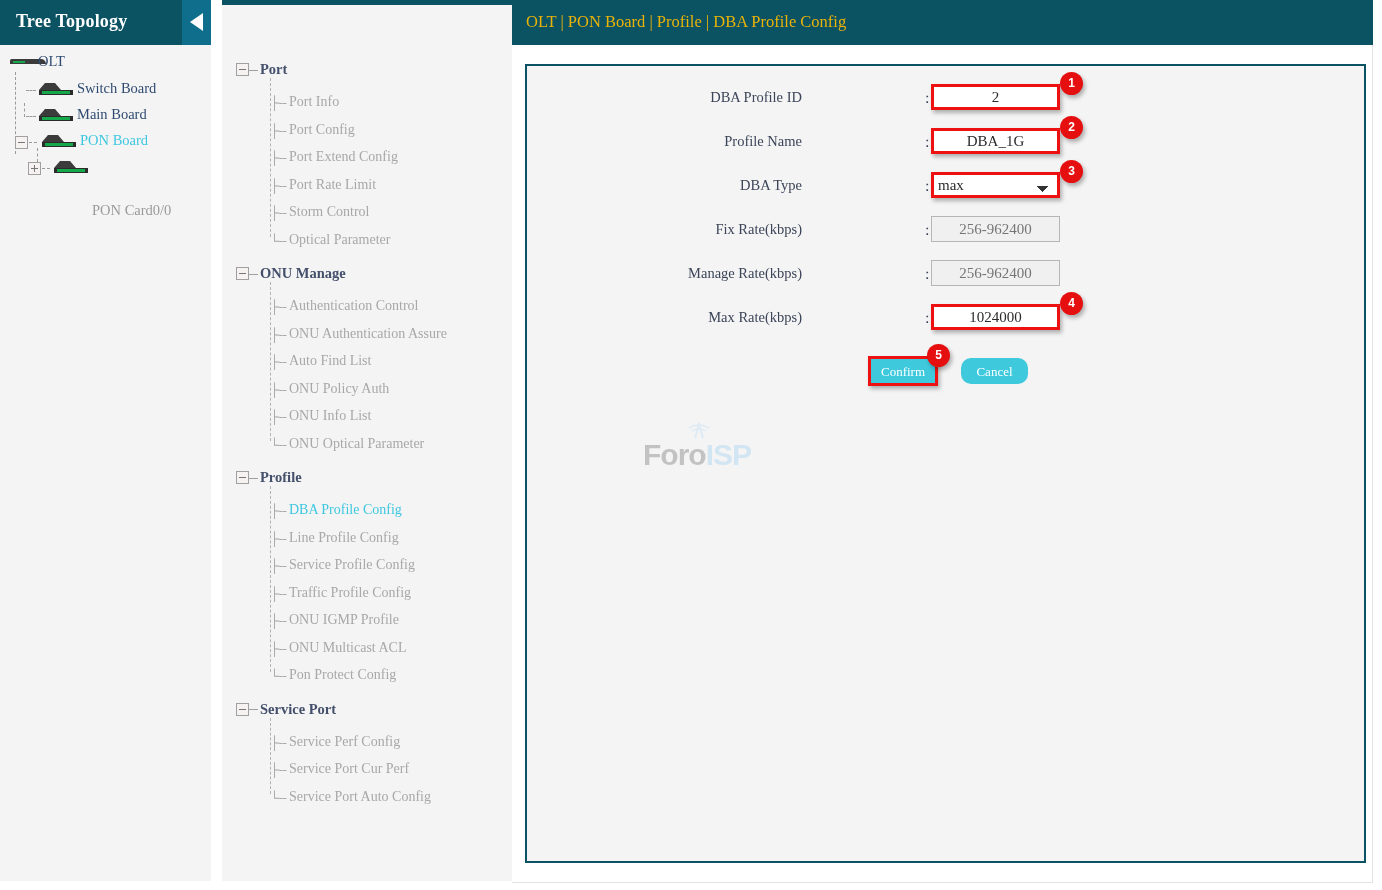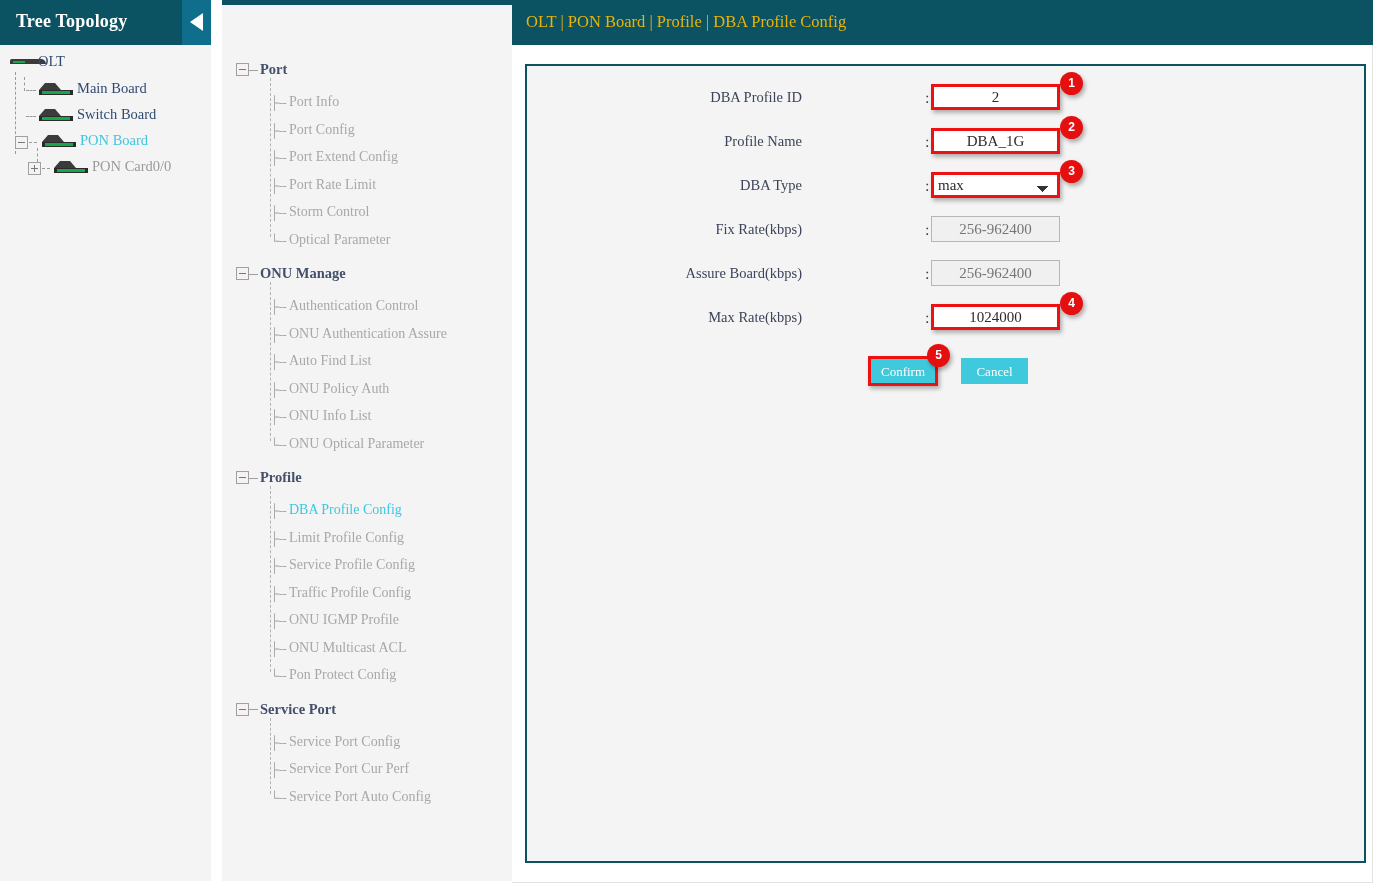--- a/index.html
+++ b/index.html
@@ -73,21 +73,21 @@
     font-size: 14px;
     white-space: nowrap;
   }
   .dev-label {
     position: absolute;
     top: 3px;
     font-size: 14.5px;
   }
   .dev-label.blue { color: #2f4a70; }
   .dev-label.cyan { color: #3ec7e0; }
-  .dev-label.grey { color: #9a9a9a; }
+  .dev-label.grey { color: #9a9a9a; margin-top: 44px; }
 
   
   .dev-icon {
     position: absolute;
     top: 6px;
     width: 34px;
     height: 14px;
   }
   .dev-icon .lid {
     position: absolute;
@@ -363,20 +363,21 @@
     width: 70px;
     border: 3px solid #ee1111;
     height: 30px;
     line-height: 24px;
     box-shadow: 2px 3px 4px rgba(0,0,0,0.28);
   }
   #cancel-button {
     left: 434px;
     width: 67px;
     top: 2px;
+    border-radius: 10px;
   }
 
   
   .badge {
     position: absolute;
     width: 23px;
     height: 23px;
     border-radius: 50%;
     background: #e60f0f;
     color: #ffffff;
@@ -427,38 +428,38 @@
       <div class="olt-icon">
         <div class="b1"></div>
           <div class="b2"></div>
       </div>
       <div class="dev-label blue" style="left:38px;">OLT</div>
     </div>
 
     <div class="vline" style="left:15px; top:27px; height:82px;"></div>
 
     <div class="dev-row" style="height:26px;">
+      <div class="dashn" style="left:26px; top:13px; width:10px;"></div>
+      <div class="dev-icon" style="left:39px;">
+        <div class="lid"></div>
+          <div class="base"></div>
+          <div class="stripe"></div>
+      </div>
+      <div class="dev-label blue" style="left:77px;">Switch Board</div>
+    </div>
+
+    <div class="dev-row" style="height:26px;">
       <div class="vline" style="left:24px; top:0px; height:14px;"></div>
       <div class="dashn" style="left:26px; top:13px; width:10px;"></div>
       <div class="dev-icon" style="left:39px;">
         <div class="lid"></div>
           <div class="base"></div>
           <div class="stripe"></div>
       </div>
       <div class="dev-label blue" style="left:77px;">Main Board</div>
-    </div>
-
-    <div class="dev-row" style="height:26px;">
-      <div class="dashn" style="left:26px; top:13px; width:10px;"></div>
-      <div class="dev-icon" style="left:39px;">
-        <div class="lid"></div>
-          <div class="base"></div>
-          <div class="stripe"></div>
-      </div>
-      <div class="dev-label blue" style="left:77px;">Switch Board</div>
     </div>
 
     <div class="dev-row" style="height:26px;">
       <div class="boxnode" style="left:15px; top:7px;">
         <div class="h"></div>
       </div>
       <div class="dashn" style="left:29px; top:13px; width:8px;"></div>
       <div class="dev-icon" style="left:42px;">
         <div class="lid"></div>
           <div class="base"></div>
@@ -558,21 +559,21 @@
         </div>
         <div class="gdash"></div>
         <div class="nav-group-label">Profile</div>
       </div>
       <div class="nav-item" style="top: 457px;">
         <div class="marker">├--</div>
         <div class="lbl active">DBA Profile Config</div>
       </div>
       <div class="nav-item" style="top: 484.5px;">
         <div class="marker">├--</div>
-        <div class="lbl">Limit Profile Config</div>
+        <div class="lbl">Line Profile Config</div>
       </div>
       <div class="nav-item" style="top: 512px;">
         <div class="marker">├--</div>
         <div class="lbl">Service Profile Config</div>
       </div>
       <div class="nav-item" style="top: 539.5px;">
         <div class="marker">├--</div>
         <div class="lbl">Traffic Profile Config</div>
       </div>
       <div class="nav-item" style="top: 567px;">
@@ -590,21 +591,21 @@
       <div class="nav-vline" style="left: 48px; top: 441px; height: 186px;"></div>
       <div class="nav-group" style="top: 655.5px;">
         <div class="boxnode gbox">
           <div class="h"></div>
         </div>
         <div class="gdash"></div>
         <div class="nav-group-label">Service Port</div>
       </div>
       <div class="nav-item" style="top: 688.5px;">
         <div class="marker">├--</div>
-        <div class="lbl">Service Port Config</div>
+        <div class="lbl">Service Perf Config</div>
       </div>
       <div class="nav-item" style="top: 716px;">
         <div class="marker">├--</div>
         <div class="lbl">Service Port Cur Perf</div>
       </div>
       <div class="nav-item" style="top: 743.5px;">
         <div class="marker">└--</div>
         <div class="lbl">Service Port Auto Config</div>
       </div>
       <div class="nav-vline" style="left: 48px; top: 672.5px; height: 76px;"></div>
@@ -638,34 +639,44 @@
             <div class="fcolon">：</div>
             <select class="finput highlight"><option>fix</option><option>assure</option><option>assure+max</option><option selected="">max</option></select>
             <div class="badge" style="left: 533px; top: -12px;">3</div>
           </div>
           <div class="frow" style="top: 150px;">
             <div class="flabel">Fix Rate(kbps)</div>
             <div class="fcolon">：</div>
             <input type="text" placeholder="256-962400" disabled="" class="finput disabled" style="">
           </div>
           <div class="frow" style="top: 194px;">
-            <div class="flabel">Assure Board(kbps)</div>
+            <div class="flabel">Manage Rate(kbps)</div>
             <div class="fcolon">：</div>
             <input type="text" placeholder="256-962400" disabled="" class="finput disabled" style="">
           </div>
           <div class="frow" style="top: 238px;">
             <div class="flabel">Max Rate(kbps)</div>
             <div class="fcolon">：</div>
             <input type="text" class="finput highlight" value="1024000" style="">
             <div class="badge" style="left: 533px; top: -12px;">4</div>
           </div>
         </div>
 
       <div id="btn-row">
         <button class="btn" id="confirm-button">Confirm</button>
         <div class="badge" style="left:400px; top:-12px;">5</div>
         <button class="btn" id="cancel-button">Cancel</button>
       </div>
 
+      <div id="watermark">
+        <svg width="110" height="22" viewBox="0 0 110 22" style="position:absolute;left:44px;top:-6px;">
+          <path d="M8 16 L12 2 L16 16" stroke="#cfe4f5" stroke-width="2" fill="none"></path>
+          <path d="M2 6 Q12 0 22 6" stroke="#cfe4f5" stroke-width="1.6" fill="none"></path>
+          <path d="M5 9 Q12 5 19 9" stroke="#cfe4f5" stroke-width="1.4" fill="none"></path>
+        </svg>
+        <div class="wm-text">
+          <span class="wm-foro">Foro</span><span class="wm-isp">ISP</span>
+        </div>
+      </div>
 
     </div>
   </div>
 </div>
 
 </body></html>

